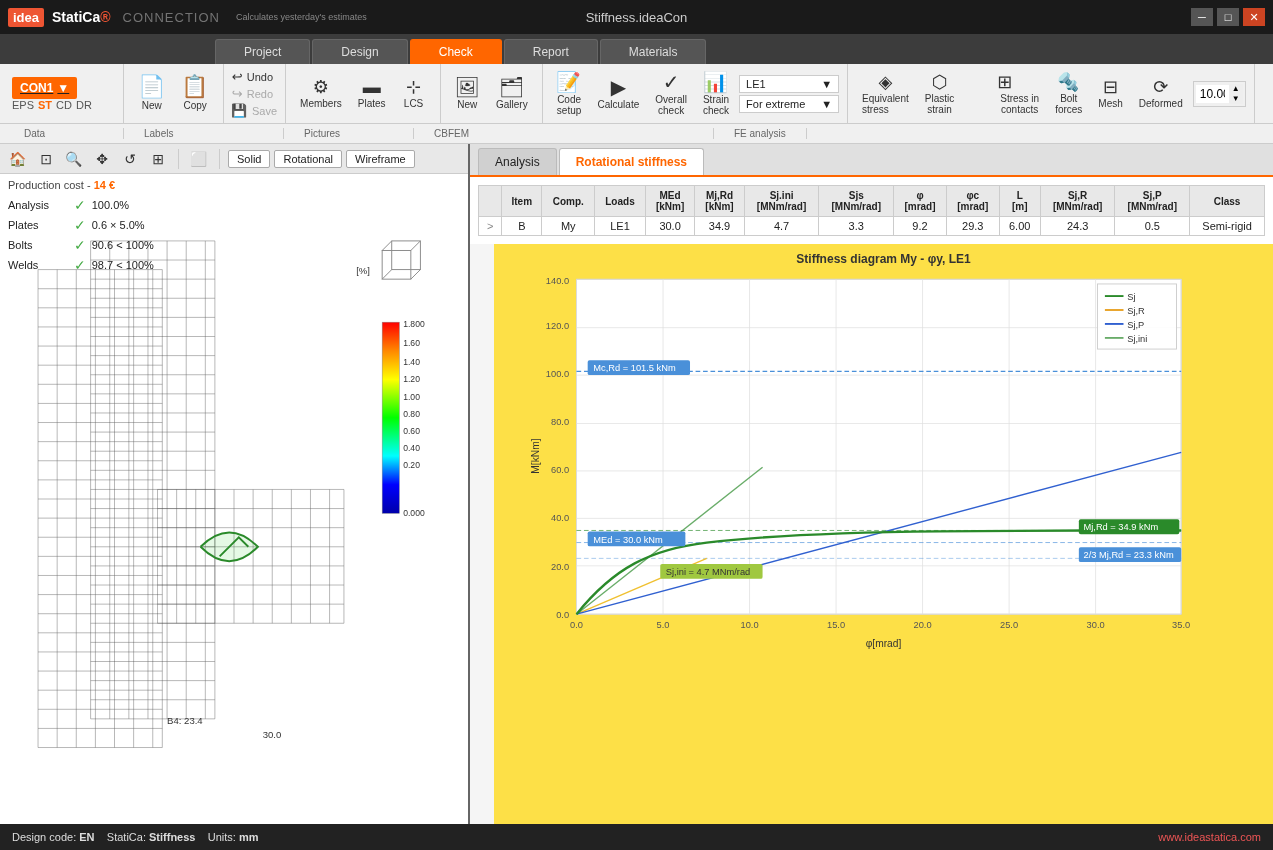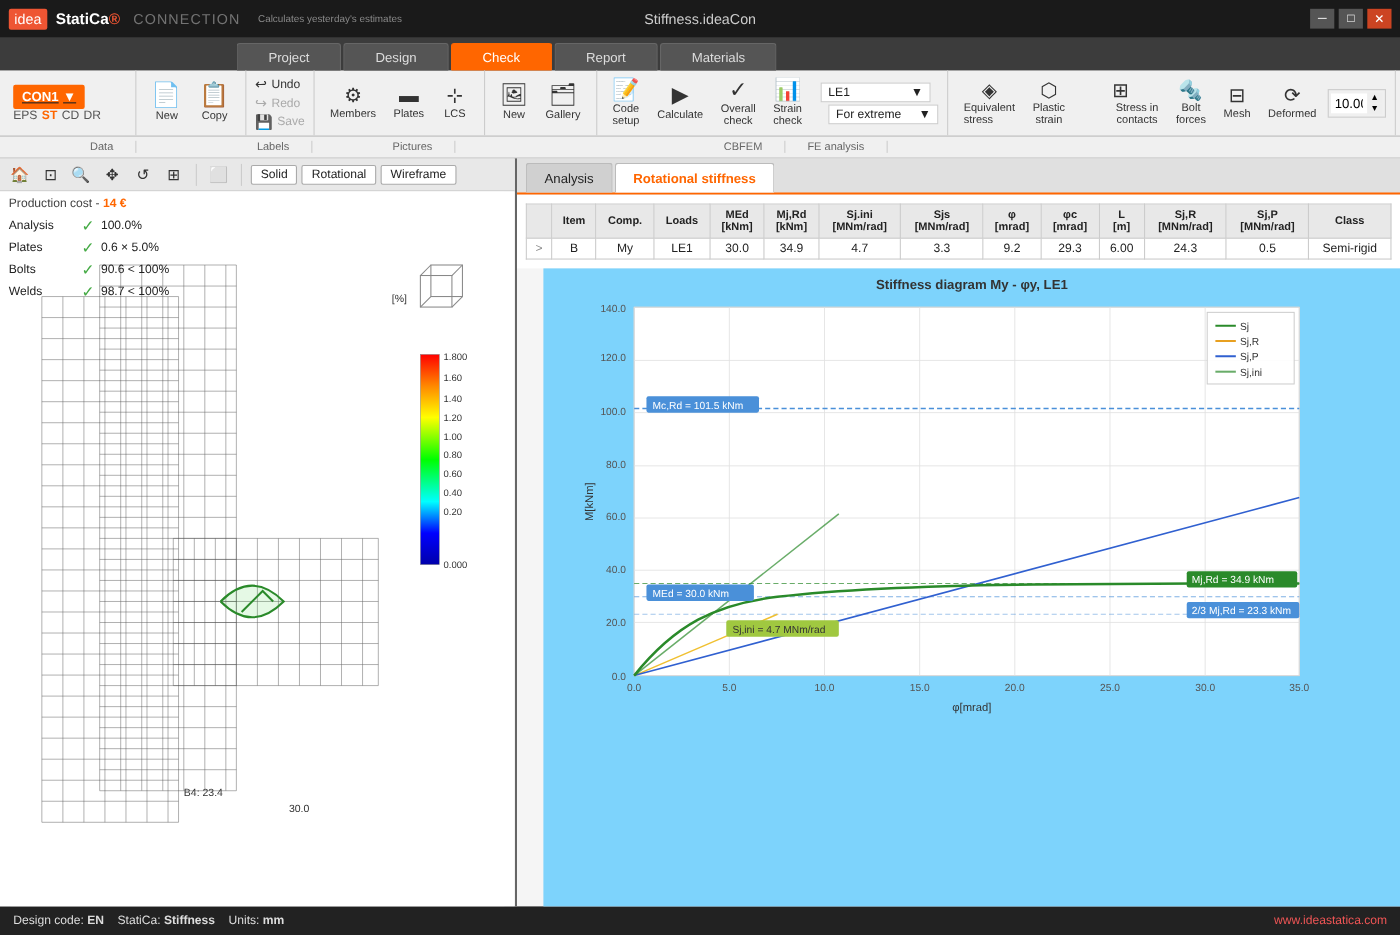--- a/index.html
+++ b/index.html
@@ -91,21 +91,21 @@
     #toolbar-labels {
       background: #f0f0f0;
       height: 20px;
       display: flex;
       align-items: center;
       border-bottom: 1px solid #ccc;
       font-size: 10px;
       color: #666;
       padding: 0 4px;
     }
-    .lbl-group { padding: 0 20px; border-right: 1px solid #ccc; text-align: right; }
+    .lbl-group { padding: 0 20px; border-right: 1px solid #ccc; text-align: left; }
 
     
     #main {
       display: flex;
       height: calc(850px - 34px - 30px - 60px - 20px - 26px);
     }
 
     
     #left-panel {
       width: 470px;
@@ -208,21 +208,21 @@
       border: 1px solid #ccc;
       padding: 3px 6px;
       text-align: center;
     }
     table.data-table tr:nth-child(even) td { background: #f9f9f9; }
     .expand-arrow { color: #888; cursor: pointer; }
 
     
     #chart-area {
       flex: 1;
-      background: #7dd3fc;
+      background: #fde047;
       padding: 8px;
       position: relative;
       overflow: hidden;
       margin-left: 24px;
     }
     .chart-title { text-align: center; font-size: 12px; font-weight: bold; color: #333; margin-bottom: 4px; }
 
     
     #statusbar {
       background: #222;
@@ -276,21 +276,21 @@
     .mesh-canvas {
       width: 100%;
       height: 100%;
     }
   </style>
 </head>
 <body>
 
 <div id="titlebar">
   <div class="logo-area">
-    <span style="background:#e53;color:#fff;font-weight:normal;font-size:13px;padding:2px 5px;border-radius:2px;">idea</span>
+    <span style="background:#e53;color:#fff;font-weight:bold;font-size:13px;padding:2px 5px;border-radius:2px;">idea</span>
     <span style="color:#fff;font-size:14px;font-weight:bold;">StatiCa<span style="color:#e53;">®</span></span>
     <span style="color:#737373;font-size:13px;margin-left:4px;letter-spacing:1px;">CONNECTION</span>
     <span style="color:#888;font-size:9px;margin-left:8px;">Calculates yesterday's estimates</span>
   </div>
   <span class="window-title">Stiffness.ideaCon</span>
   <div class="window-controls">
     <div class="win-btn">─</div>
     <div class="win-btn">□</div>
     <div class="win-btn close">✕</div>
   </div>
@@ -391,21 +391,21 @@
     <div class="tb-btn">
       <span class="icon" style="font-size:20px;">📊</span>
       <span class="label" style="text-align:center;">Strain<br>check</span>
     </div>
 
     <div style="display:flex;flex-direction:column;align-items:center;">
       <div class="fe-dropdown">
         <span>LE1</span>
         <span>▼</span>
       </div>
-      <div class="fe-dropdown" style="margin-top:2px;margin-left:14px;">
+      <div class="fe-dropdown" style="margin-top:2px;">
         <span>For extreme</span>
         <span>▼</span>
       </div>
     </div>
   </div>
 
   <div class="toolbar-group">
     <div class="tb-btn">
       <span class="icon" style="font-size:18px;">◈</span>
       <span class="label" style="">Equivalent<br>stress</span>

